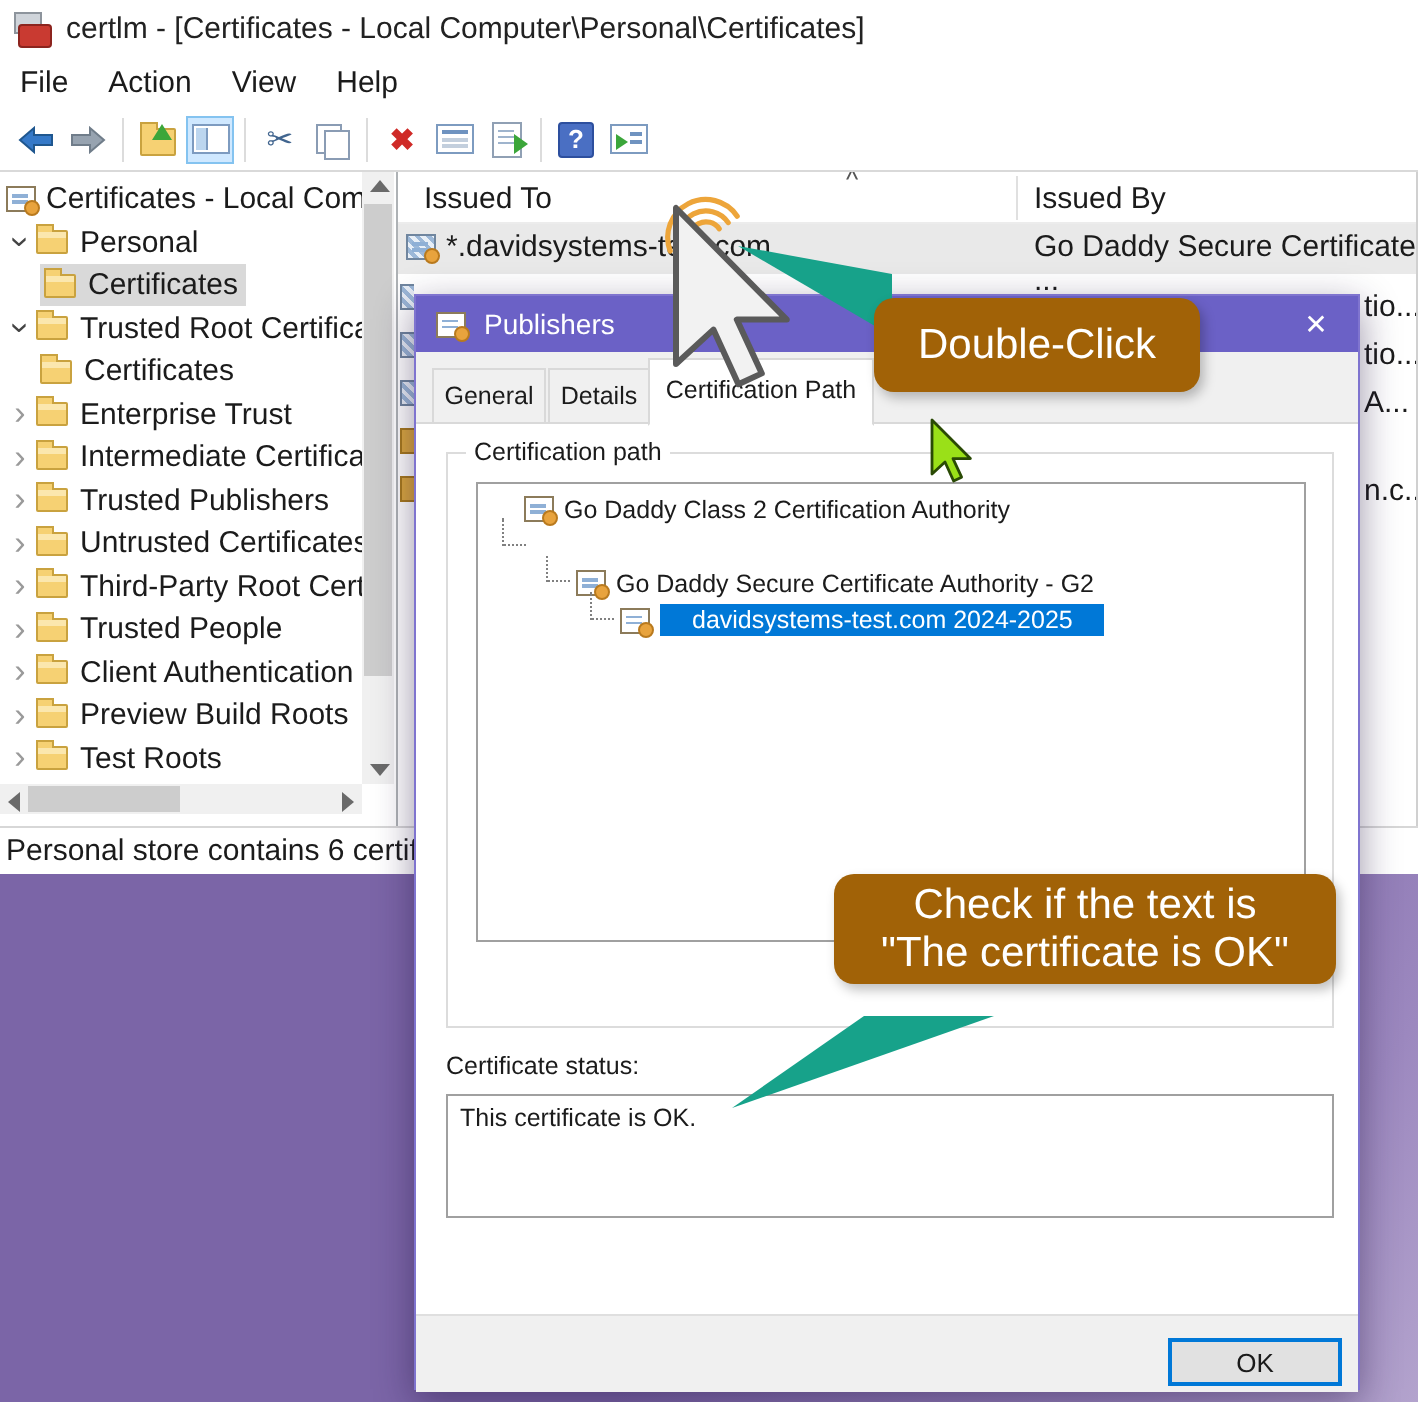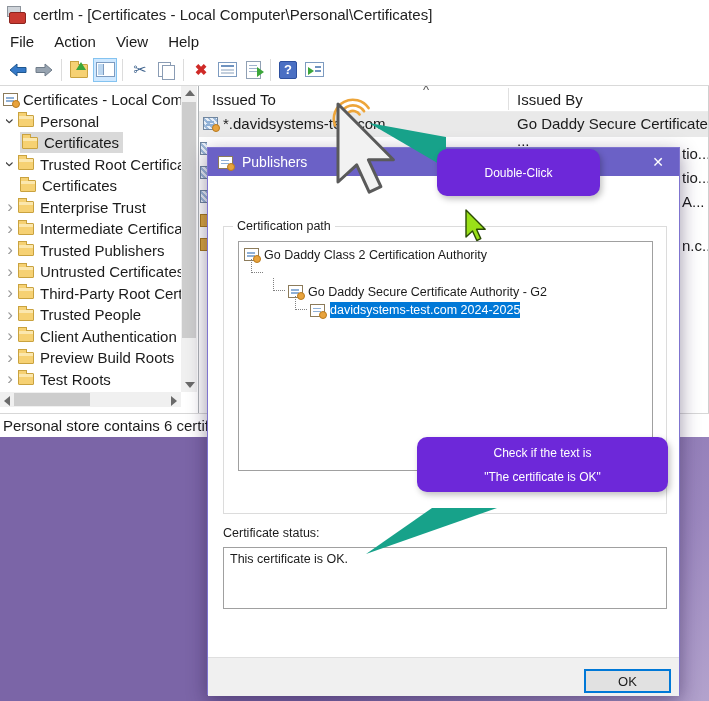--- a/index.html
+++ b/index.html
@@ -107,31 +107,31 @@
   .tab.active { top:3px; height:34px; line-height:31px; background:#fff; border-bottom:1px solid #fff; z-index:2; }
   .tab-general { left:8px; width:57px; }
   .tab-details { left:66px; width:51px; }
   .tab-path { left:116px; width:113px; }
   .dlg-page { position:absolute; left:0; top:64px; width:100%; height:445px; background:#fff; }
   .groupbox { position:absolute; left:15px; top:78px; width:444px; height:288px; border:1px solid #dcdcdc; }
   .groupbox-label { position:absolute; left:9px; top:-8px; background:#fff; padding:0 4px; font-size:12.5px; color:#1b1b1b; }
   .pathbox { position:absolute; left:30px; top:93px; width:415px; height:230px; background:#fff; border:1px solid #a0a0a0; }
   .prow { position:absolute; height:17px; display:flex; align-items:center; font-size:12.5px; color:#1b1b1b; white-space:nowrap; }
   .prow .certicon { margin-right:5px; }
-  .psel { background:#0078d7; color:#fff; padding:1px 0; }
+  .psel { background:#0078d7; color:#fff; padding:1px 16px; }
   .pconn { position:absolute; border-left:1px dotted #808080; border-bottom:1px dotted #808080; width:12px; }
   .cs-label { position:absolute; left:15px; top:378px; font-size:12.5px; color:#1b1b1b; }
   .cs-box { position:absolute; left:15px; top:399px; width:444px; height:62px; background:#fff; border:1px solid #a0a0a0; font-size:12.5px; color:#1b1b1b; }
   .cs-box span { position:absolute; left:6px; top:4px; }
   .dlg-footer { position:absolute; left:0; top:509px; width:100%; height:39px; background:#f0f0f0; border-top:1px solid #dfdfdf; }
   .ok-btn { position:absolute; left:376px; top:11px; width:87px; height:24px; background:#e1e1e1; border:2px solid #0078d7; font-size:13px; color:#1b1b1b; display:flex; align-items:center; justify-content:center; font-family:"Liberation Sans", sans-serif; }
 
   
   .overlay { position:absolute; left:0; top:0; width:709px; height:701px; z-index:8; pointer-events:none; }
-  .callout { position:absolute; background:#6d28d9; border-radius:10px; color:#fff; z-index:9; display:flex; flex-direction:column; align-items:center; justify-content:center; font-size:12px; line-height:24px; text-align:center; box-shadow:2px 3px 6px rgba(0,0,0,.25); }
+  .callout { position:absolute; background:#a16207; border-radius:10px; color:#fff; z-index:9; display:flex; flex-direction:column; align-items:center; justify-content:center; font-size:21px; line-height:24px; text-align:center; box-shadow:2px 3px 6px rgba(0,0,0,.25); }
   .callout1 { left:437px; top:149px; width:163px; height:47px; }
   .callout2 { left:417px; top:437px; width:251px; height:55px; }
 </style>
 </head>
 <body>
 
 <div class="screen">
 
   <div class="desktop-bg"></div>
 
@@ -305,28 +305,33 @@
       <span>Personal store contains 6 certificates.</span>
     </div>
   </div>
 
   <div class="dlg">
     <div class="dlg-title">
       <span class="certicon"></span>
       <span class="dlg-title-text">Publishers</span>
       <span class="dlg-close">✕</span>
     </div>
+    <div class="tabstrip">
+      <span class="tab inactive tab-general">General</span>
+      <span class="tab inactive tab-details">Details</span>
+      <span class="tab active tab-path">Certification Path</span>
+    </div>
     <div class="dlg-page"></div>
 
     <div class="groupbox">
       <span class="groupbox-label">Certification path</span>
     </div>
 
     <div class="pathbox">
-      <div class="prow" style="left:5px; top:4px">
+      <div class="prow" style="left:23px; top:4px">
         <span class="certicon"></span>
         <span>Go Daddy Class 2 Certification Authority</span>
       </div>
       <span class="pconn" style="left:12px; top:17px; height:13.5px"></span>
       <span class="pconn" style="left:34px; top:35.5px; height:13.5px"></span>
       <div class="prow" style="left:49px; top:41px">
         <span class="certicon"></span>
         <span>Go Daddy Secure Certificate Authority - G2</span>
       </div>
       <span class="pconn" style="left:56px; top:54px; height:13.5px"></span>

